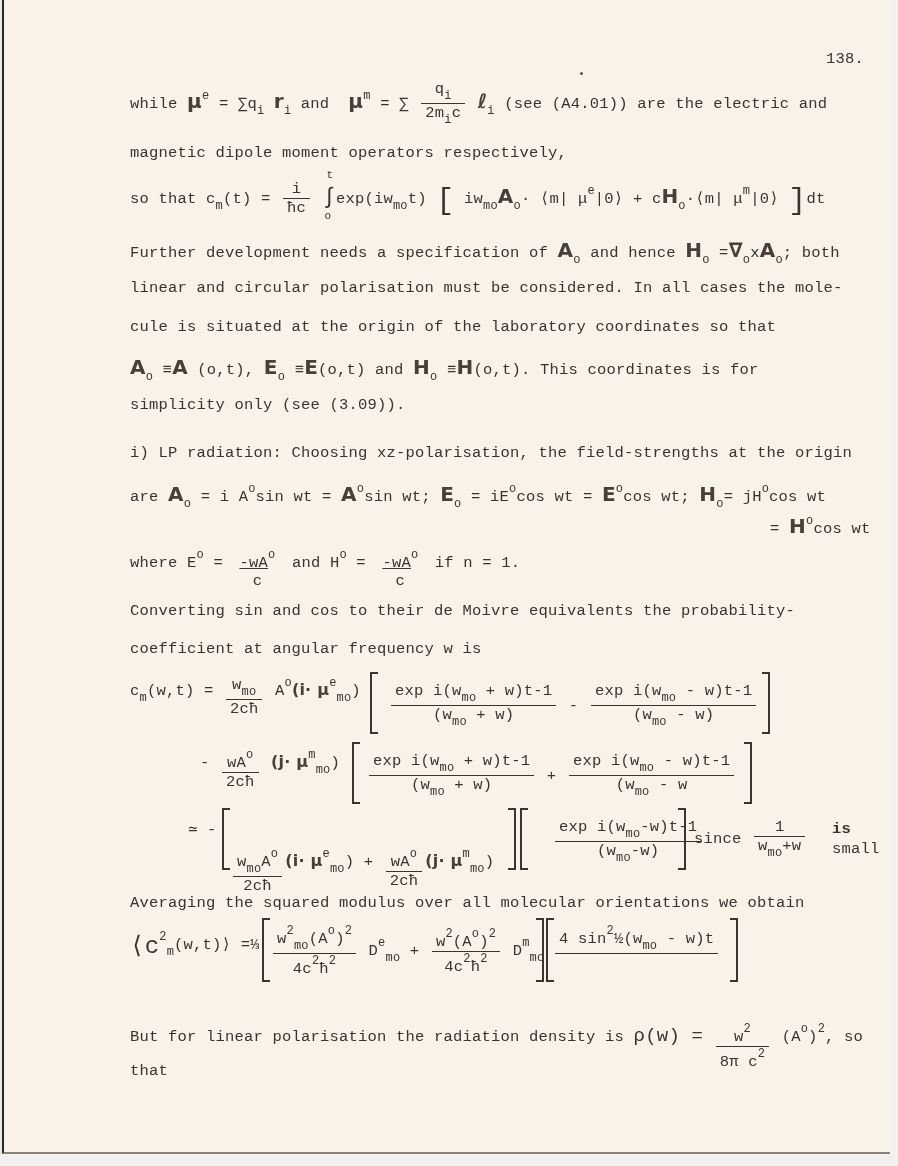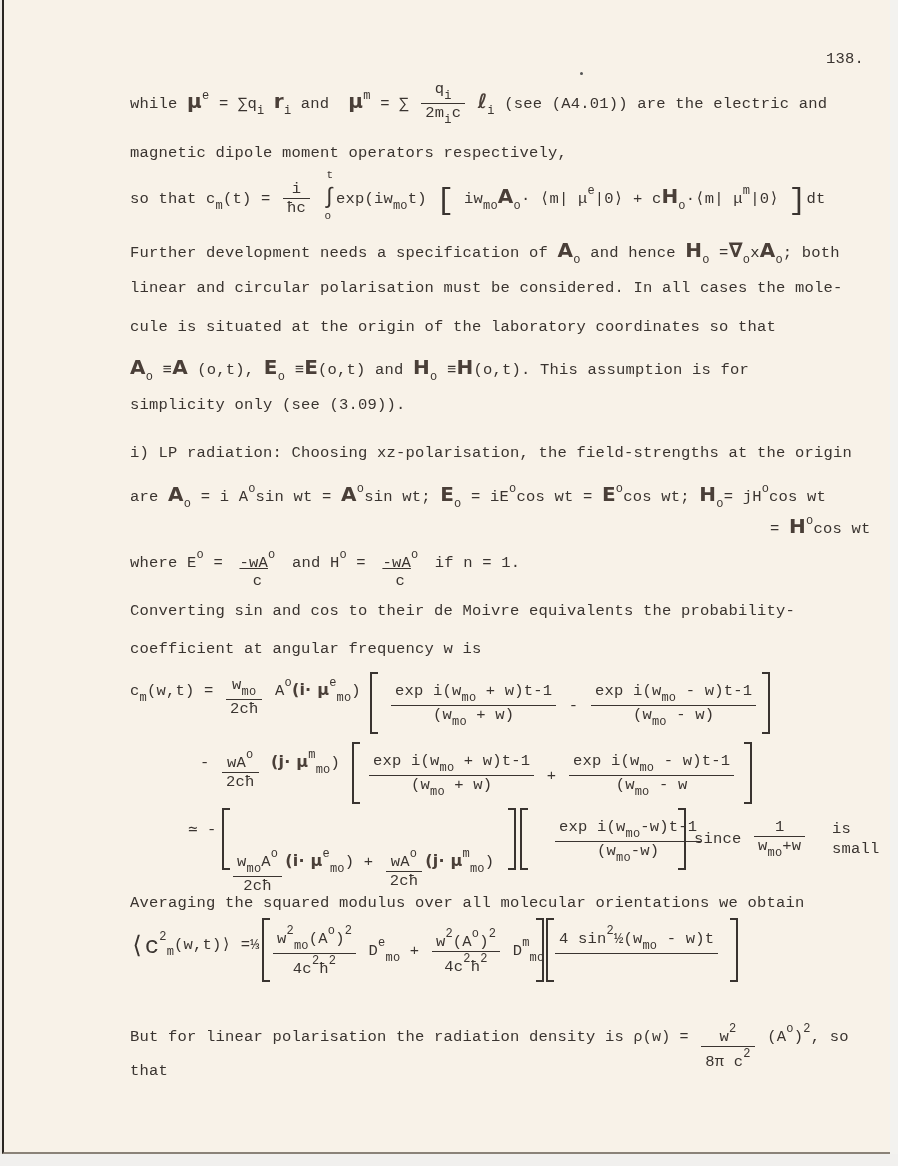--- a/index.html
+++ b/index.html
@@ -66,21 +66,21 @@
 <div class="ln" style="left:130px;top:279px;">linear and circular polarisation must be considered.   In all cases the mole-</div>
 <div class="ln" style="left:130px;top:318px;">cule is situated at the origin of the laboratory coordinates so that</div>
 
 <div class="ln" style="left:130px;top:355px;">
   <span class="b">A</span><span class="sub">o</span>
   <span>≡</span><span class="b">A</span>
   <span>(o,t),</span>
   <span class="b">E</span><span class="sub">o</span>
   <span>≡</span><span class="b">E</span><span>(o,t) and</span>
   <span class="b">H</span><span class="sub">o</span>
-  <span>≡</span><span class="b">H</span><span>(o,t).   This assumption is for</span>
+  <span>≡</span><span class="b">H</span><span>(o,t).   This coordinates is for</span>
 </div>
 
 <div class="ln" style="left:130px;top:396px;">simplicity only (see (3.09)).</div>
 
 <div class="ln" style="left:130px;top:444px;">i) LP radiation:  Choosing xz-polarisation, the field-strengths at the origin</div>
 
 <div class="ln" style="left:130px;top:482px;">
   <span>are</span>
   <span class="b">A</span><span class="sub">o</span>
   <span>= i A</span><span class="sup">o</span><span>sin wt =</span>
@@ -146,21 +146,21 @@
 <div class="bracket br" style="left:508px;top:808px;height:58px;"></div>
 <div class="bracket bl" style="left:520px;top:808px;height:58px;"></div>
 <div class="ln" style="left:552px;top:818px;">
   <span class="frac"><span class="n"><span>exp i(w</span><span class="sub">mo</span><span>-w)t-1</span></span><span class="d"><span>(w</span><span class="sub">mo</span><span>-w)</span></span></span>
 </div>
 <div class="bracket br" style="left:678px;top:808px;height:58px;"></div>
 <div class="ln" style="left:694px;top:818px;">
   <span>since</span>
   <span class="frac"><span class="n">1</span><span class="d"><span>w</span><span class="sub">mo</span><span>+w</span></span></span>
 </div>
-<div class="ln" style="left:832px;top:820px;">is</div>
+<div class="ln" style="left:832px;top:820px;font-weight:bold;">is</div>
 <div class="ln" style="left:832px;top:840px;">small</div>
 
 <div class="ln" style="left:130px;top:894px;">Averaging the squared modulus over all molecular orientations we obtain</div>
 
 <div class="ln" style="left:130px;top:930px;">
   <span style="font-size:24px;vertical-align:-4px;">⟨c</span><span class="sup">2</span><span class="sub">m</span><span>(w,t)⟩</span>
   <span>=⅓</span>
 </div>
 <div class="bracket bl" style="left:262px;top:918px;height:60px;"></div>
 <div class="ln" style="left:270px;top:924px;">
@@ -172,18 +172,18 @@
 </div>
 <div class="bracket br" style="left:536px;top:918px;height:60px;"></div>
 <div class="bracket bl" style="left:546px;top:918px;height:60px;"></div>
 <div class="ln" style="left:552px;top:924px;">
   <span class="frac"><span class="n"><span>4 sin</span><span class="sup">2</span><span>½(w</span><span class="sub">mo</span><span> - w)t</span></span></span>
 </div>
 <div class="bracket br" style="left:730px;top:918px;height:60px;"></div>
 
 <div class="ln" style="left:130px;top:1022px;">
   <span>But for linear polarisation the radiation density is</span>
-  <span style="font-size:15px;">ρ(w) =</span>
+  <span style="font-size:19px;">ρ(w) =</span>
   <span class="frac" style="vertical-align:top;"><span class="n"><span>w</span><span class="sup">2</span></span><span class="d"><span>8π c</span><span class="sup">2</span></span></span>
   <span>(A</span><span class="sup">o</span><span>)</span><span class="sup">2</span><span>, so</span>
 </div>
 
 <div class="ln" style="left:130px;top:1062px;">that</div>
 
 </body></html>

